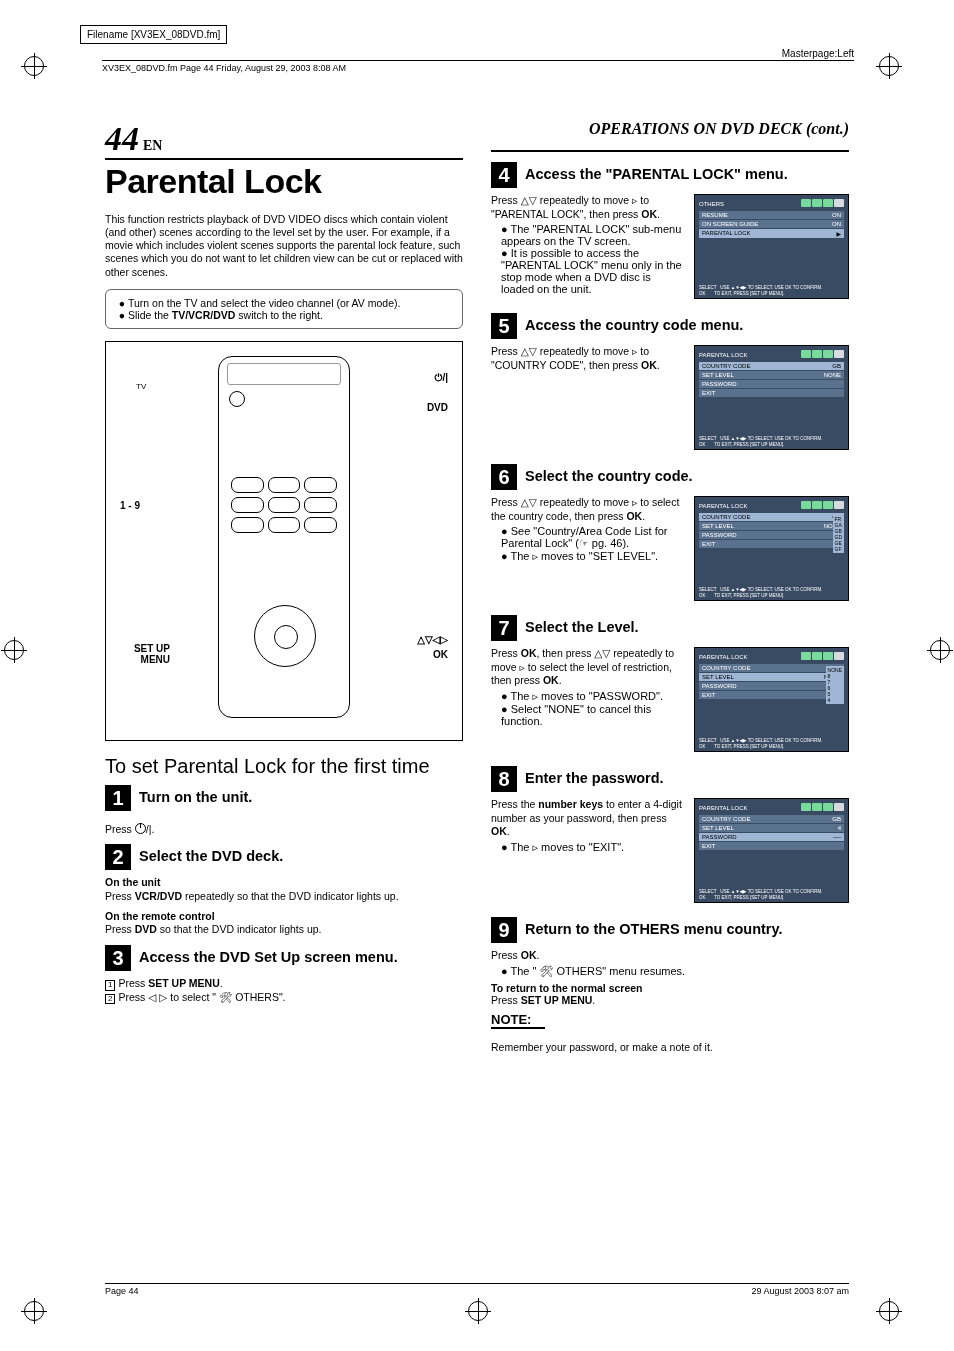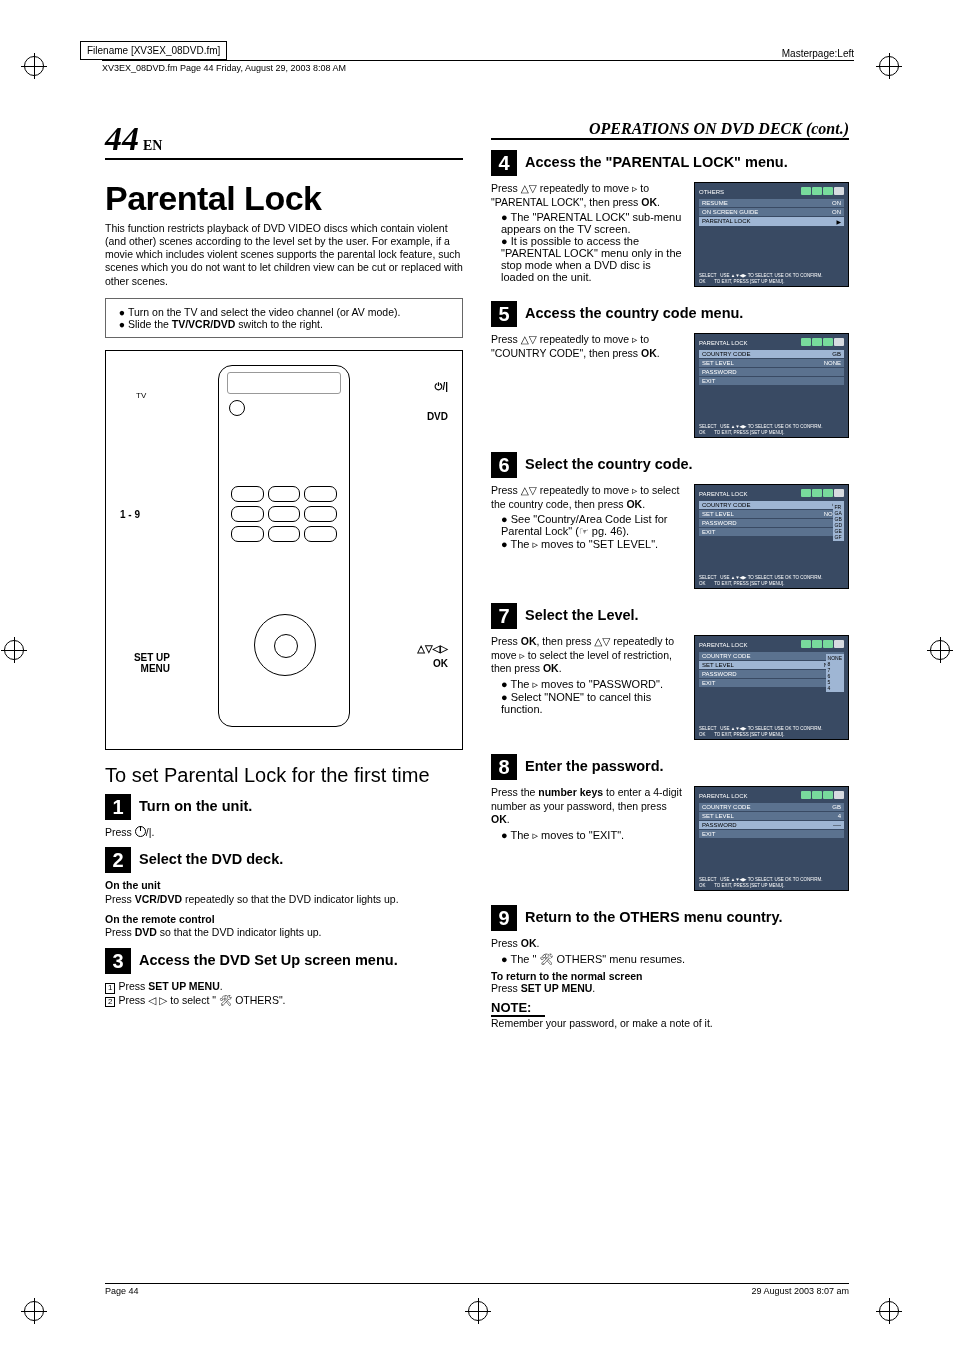--- a/index.html
+++ b/index.html
@@ -31,21 +31,20 @@
   .reg-mark::before { left: 50%; top: -4px; bottom: -4px; width: 1px; }
   .reg-mark::after { top: 50%; left: -4px; right: -4px; height: 1px; }
 
   .filename-box {
     position: absolute;
     top: 25px;
     left: 80px;
     border: 1px solid #000;
     padding: 3px 6px;
     font-size: 10px;
-    margin-top: 16px;
   }
   .header-line {
     position: absolute;
     top: 60px;
     left: 102px;
     right: 100px;
     border-top: 1px solid #000;
     font-size: 9px;
     padding-top: 2px;
   }
@@ -77,44 +76,44 @@
     font-weight: bold;
   }
   .page-num .en {
     font-size: 14px;
     font-style: normal;
     font-weight: bold;
     margin-left: 4px;
   }
   .section-header-rule {
     border-bottom: 2px solid #000;
-    margin-bottom: 19px;
+    margin-bottom: 2px;
   }
   .ops-title {
     text-align: right;
     font-style: italic;
     font-weight: bold;
     font-size: 16px;
     font-family: Georgia, serif;
     border-bottom: 2px solid #000;
-    padding-bottom: 0;
+    padding-bottom: 12px;
     margin-bottom: 10px;
   }
 
   h1.main-title {
     font-size: 34px;
     font-weight: bold;
     margin: 0 0 4px 0;
     letter-spacing: -0.5px;
   }
-  .intro, p { font-size: 10.5px; line-height: 1.25; margin: 0 0 6px 0; }
+  .intro, p { font-size: 10.5px; line-height: 1.25; margin: 12px 0 6px 0; }
 
   .prep-box {
     border: 1px solid #666;
-    border-radius: 0;
+    border-radius: 6px;
     padding: 7px 10px;
     margin: 10px 0;
     font-size: 10.5px;
   }
   .prep-box li::marker { content: "● "; }
   .prep-box ul { margin: 0; padding-left: 12px; }
 
   .remote-fig {
     border: 1px solid #000;
     padding: 14px;

